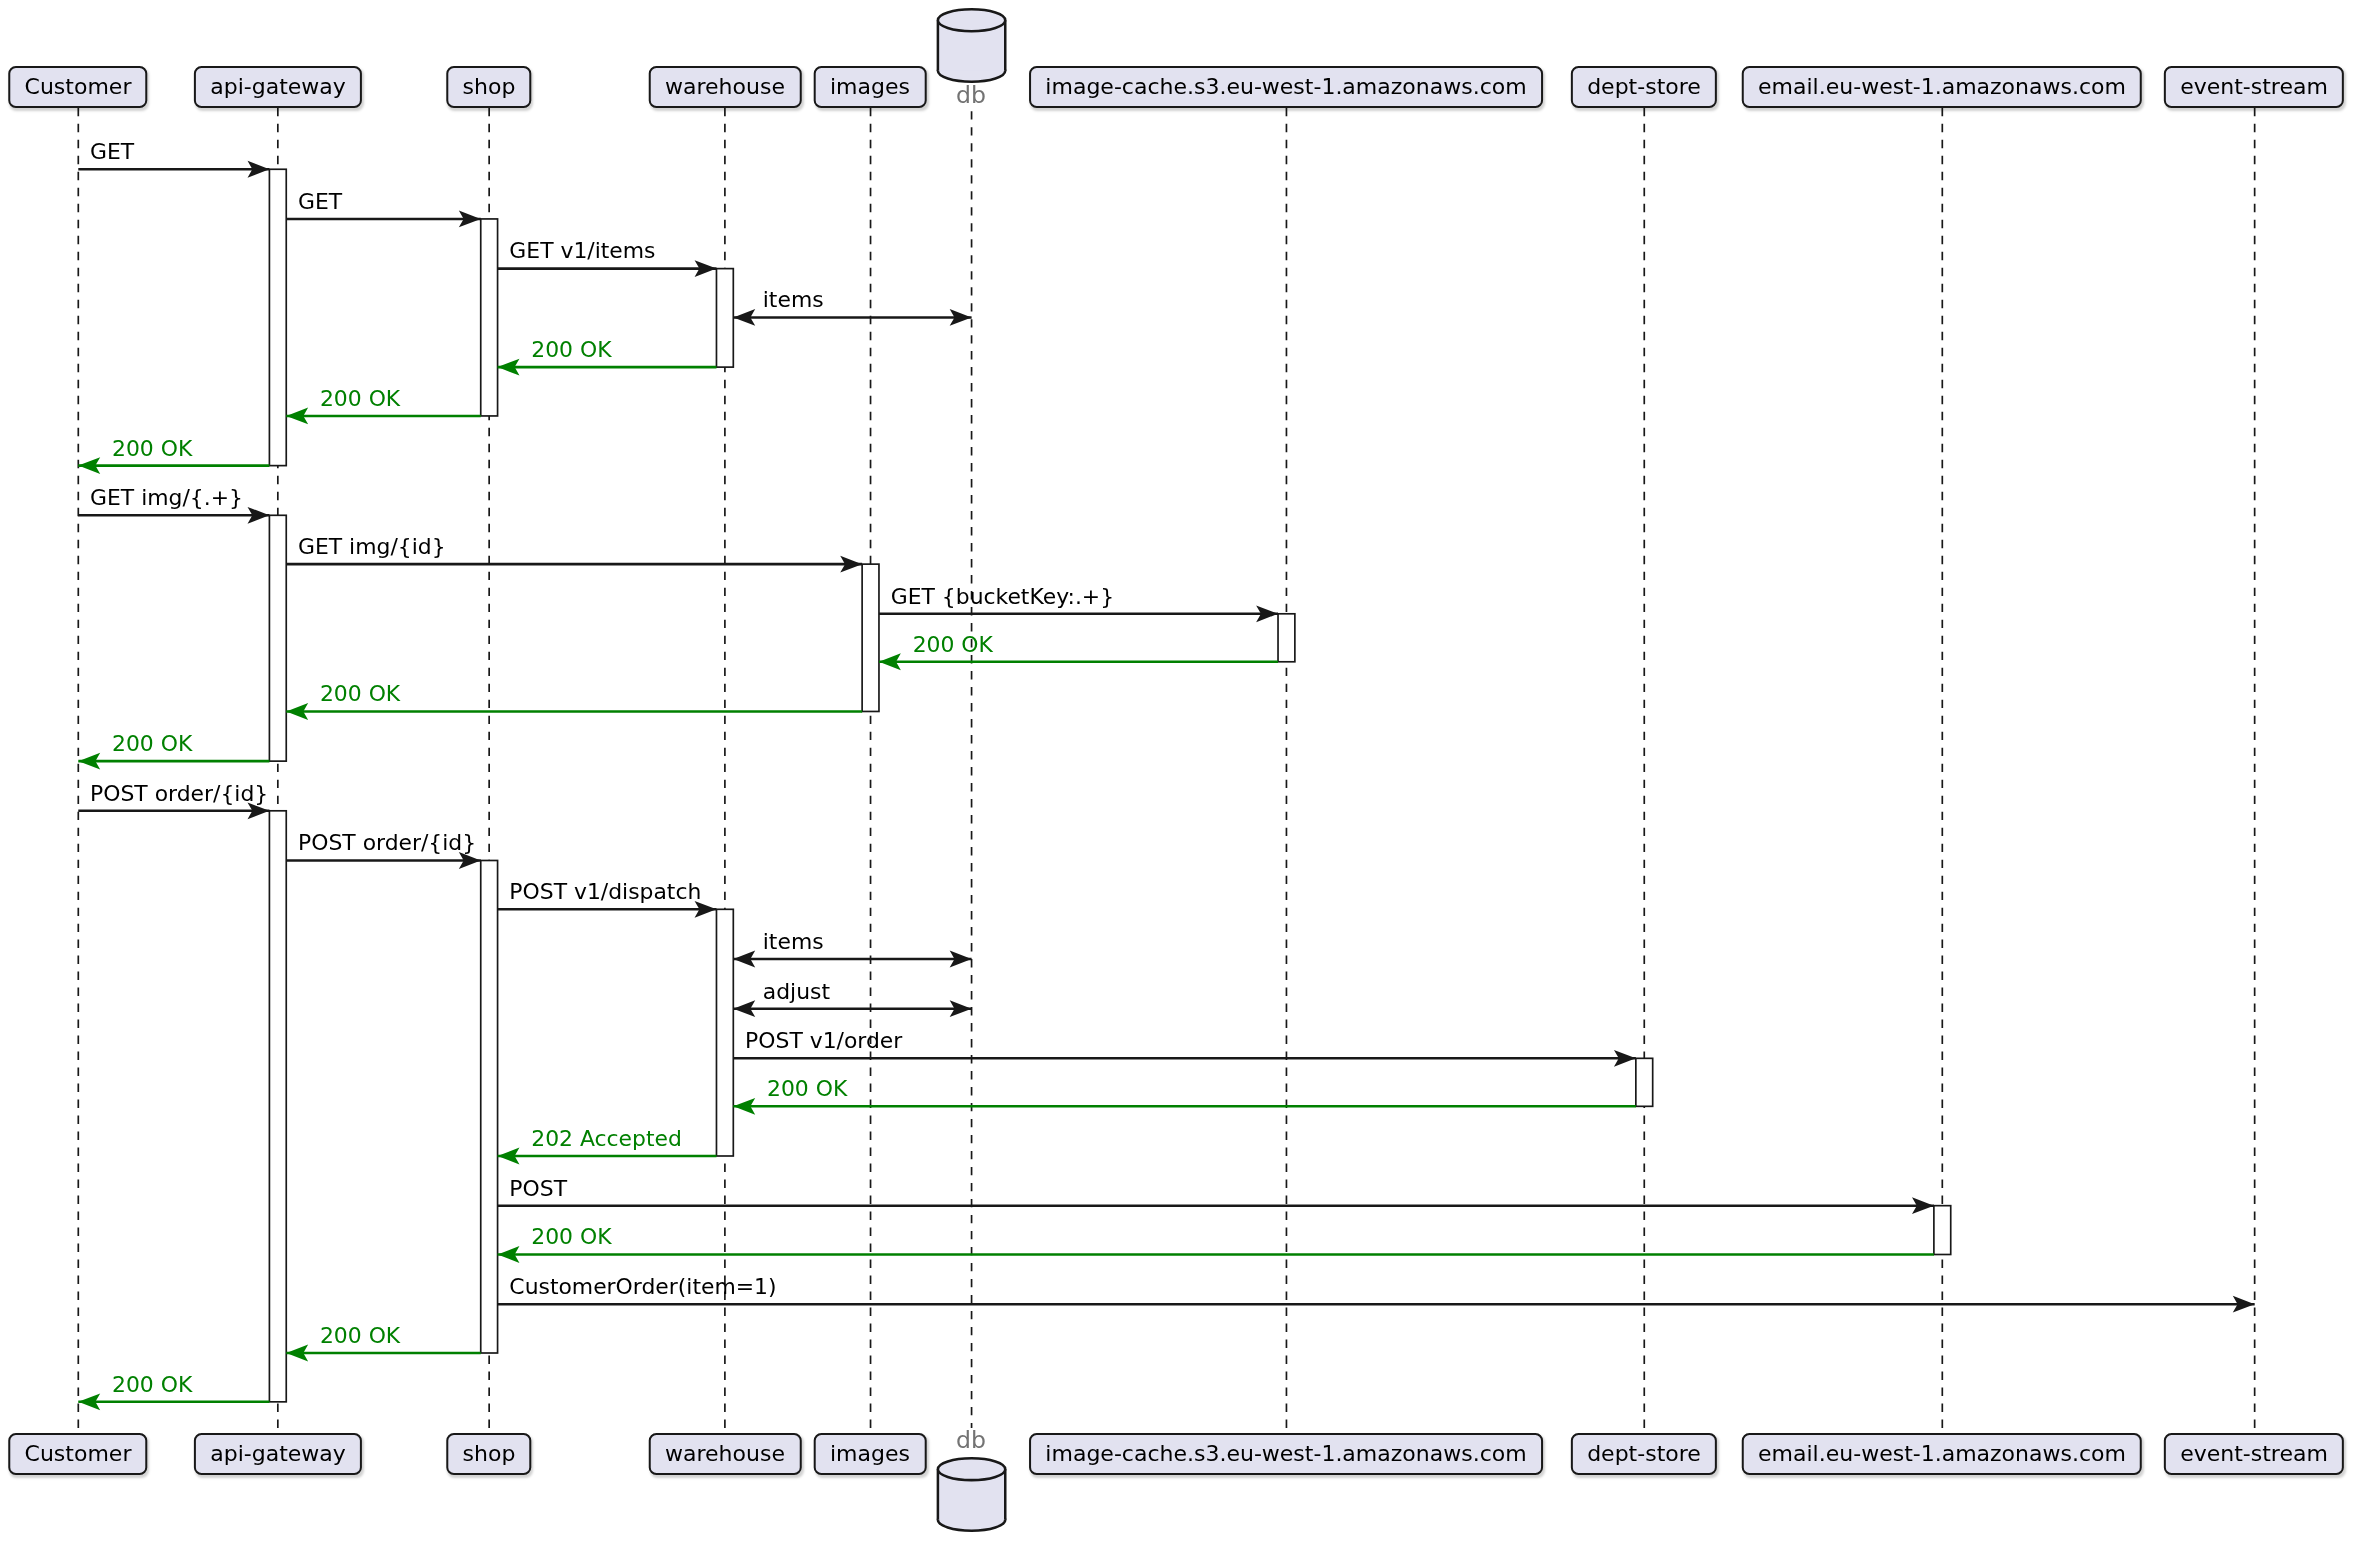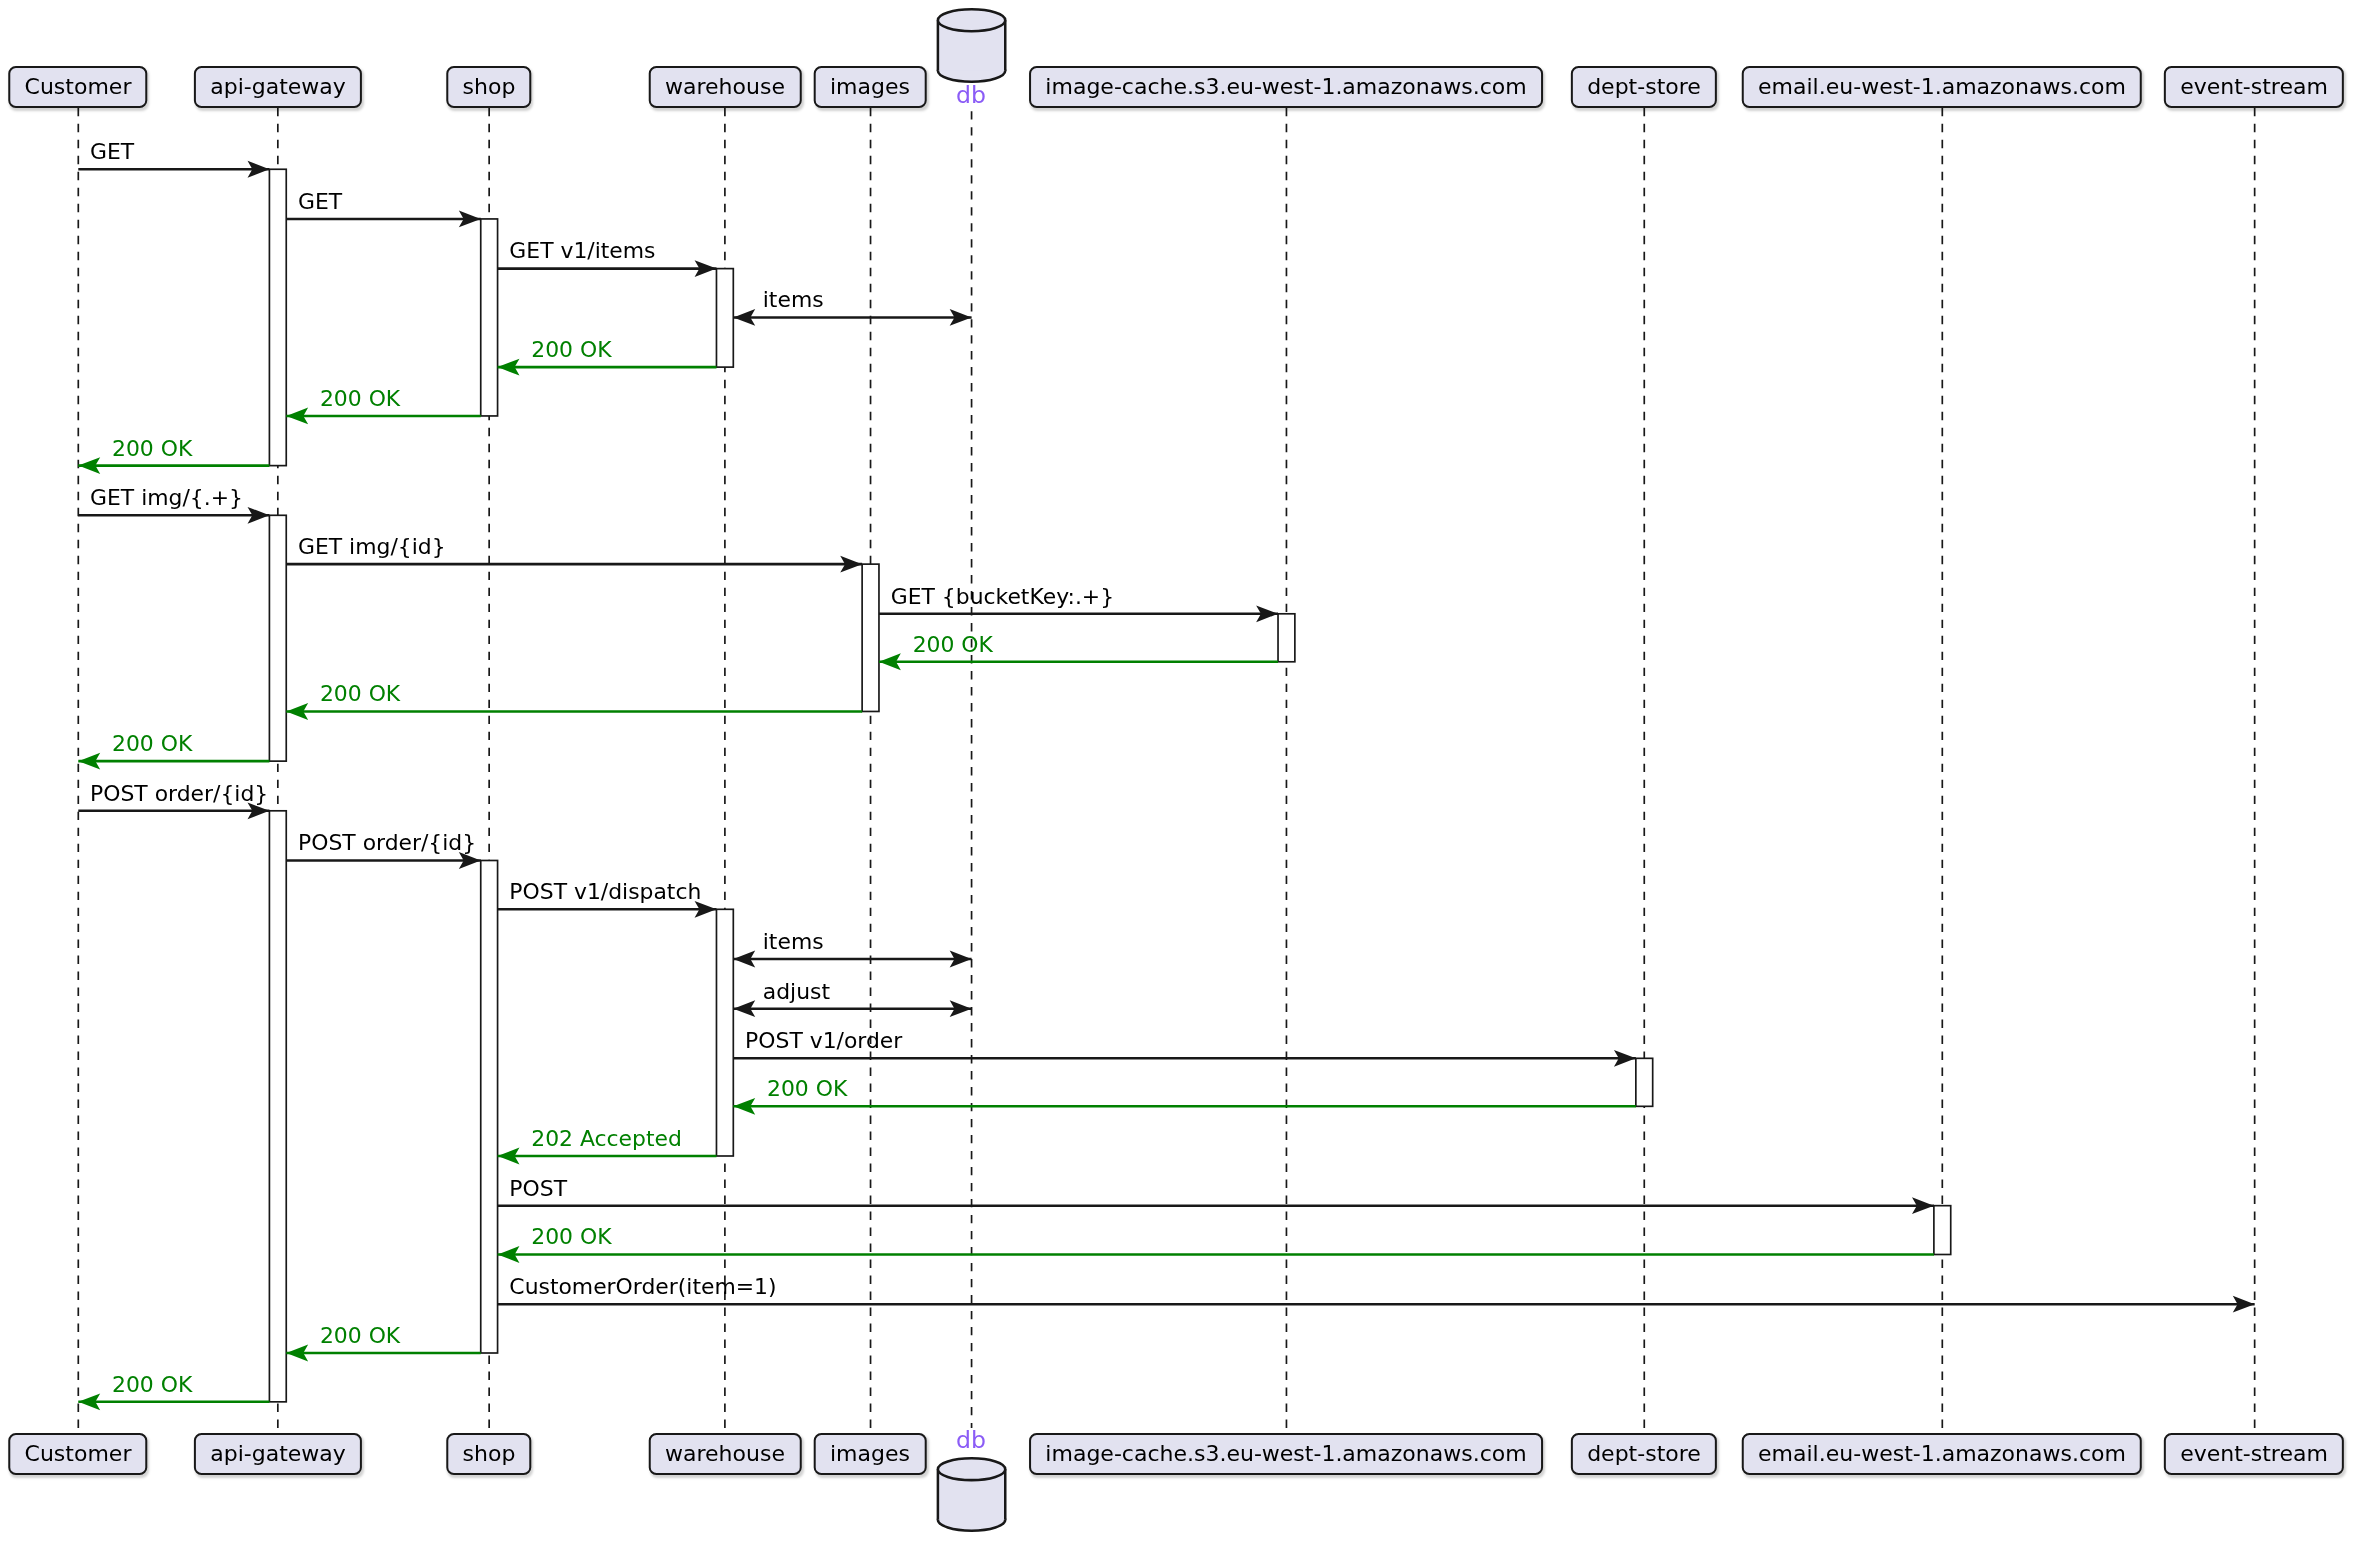--- a/index.html
+++ b/index.html
@@ -4,21 +4,21 @@
 <style>
   html,body{margin:0;padding:0;background:#ffffff;}
   .diagram{position:relative;width:2354px;height:1561px;background:#ffffff;overflow:hidden;
            font-family:"DejaVu Sans","Liberation Sans",sans-serif;}
   #svg-layer{position:absolute;left:0;top:0;}
   #nodes{position:absolute;left:0;top:0;width:100%;height:100%;pointer-events:none;}
   .pbox{position:absolute;transform:translateX(-50%);box-sizing:border-box;height:42px;
         line-height:38px;padding:0 14.3px;background:#E2E2F0;border:2.1px solid #181818;
         border-radius:7.6px;font-size:22px;color:#000;white-space:nowrap;
         box-shadow:1.7px 2.5px 2.5px rgba(0,0,0,0.18);text-align:center;}
-  .dblabel{position:absolute;transform:translateX(-50%);font-size:23.6px;color:#8b5cf6;
+  .dblabel{position:absolute;transform:translateX(-50%);font-size:23.6px;color:#737373;
            white-space:nowrap;text-align:right;}
   svg text{font-family:"DejaVu Sans","Liberation Sans",sans-serif;}
 </style>
 </head>
 <body>
 
 <div class="diagram">
   <svg id="svg-layer" width="2354" height="1561" viewBox="0 0 2796 1854">
       <g>
         <line x1="93" y1="128" x2="93" y2="1702" stroke="#181818" stroke-width="2" stroke-dasharray="10 9"></line>

